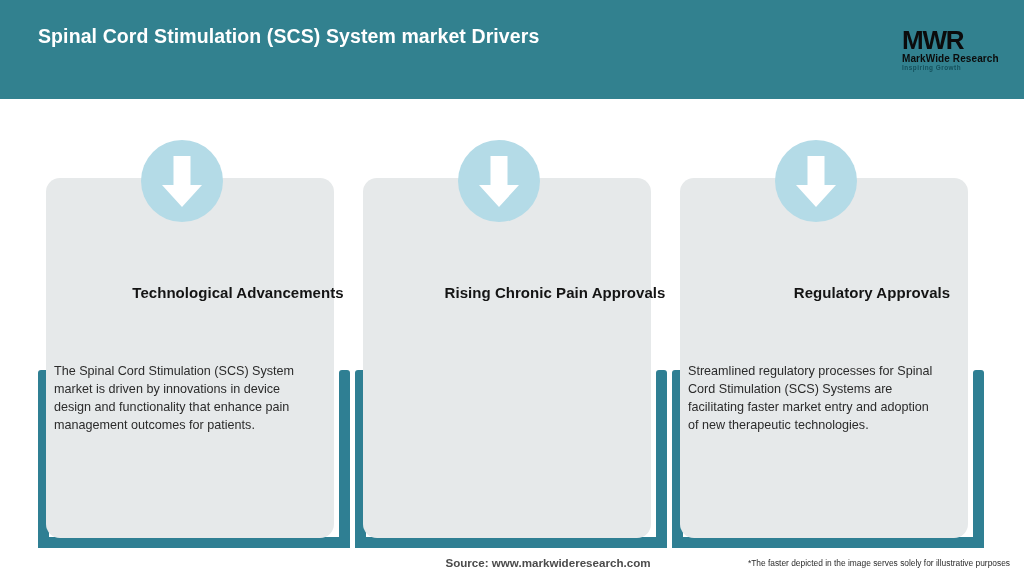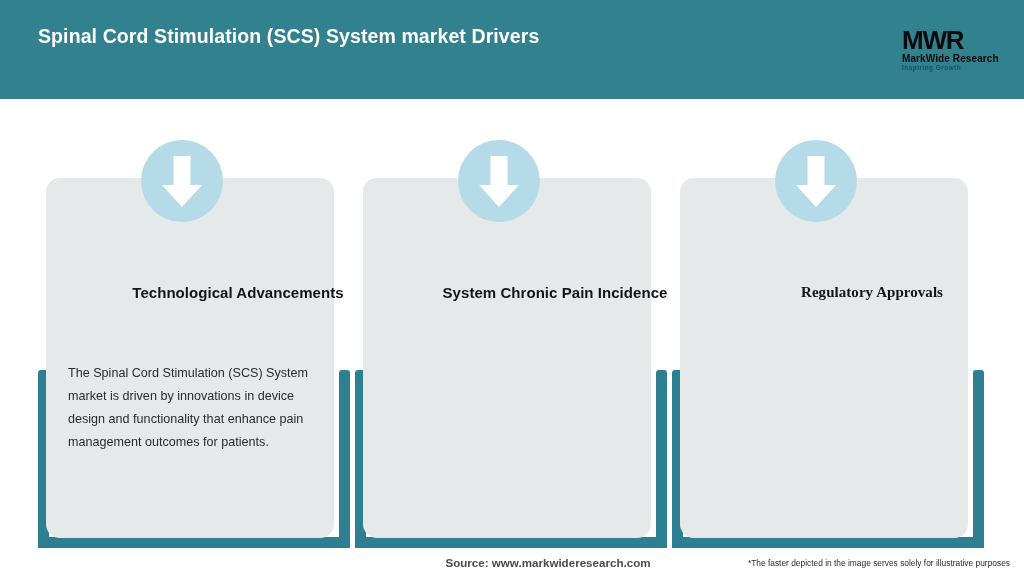--- a/index.html
+++ b/index.html
@@ -58,21 +58,21 @@
     position: absolute; left: 0; top: 0;
     width: 1024px; height: 576px;
   }
   .card-group {
     position: absolute;
     top: 140px;
     width: 336px; height: 410px;
   }
   .card-group.g0 { left: 38px; }
   .card-group.g1 { left: 355px; }
-  .card-group.g2 { left: 672px; font-family: Liberation Serif, serif; }
+  .card-group.g2 { left: 672px; }
 
   
   .frame {
     position: absolute;
     left: 0; top: 230px;
     width: 312px; height: 178px;
   }
   .frame .bar-left,
   .frame .bar-right {
     position: absolute; top: 0;
@@ -102,24 +102,24 @@
     left: 0; top: 106px;
     width: 288px;
     text-align: center;
     font-size: 15px; font-weight: bold;
     color: #141414;
     letter-spacing: 0.05px;
     margin-left: 48px;
   }
   .card-body {
     position: absolute;
-    left: 22px; top: 184px;
+    left: 8px; top: 184px;
     width: 254px;
     font-size: 12.6px;
-    line-height: 23px;
+    line-height: 18px;
     color: #2b2b2b;
     text-align: left;
   }
 
   
   .icon-circle {
     position: absolute;
     left: 103px; top: 0;
     width: 82px; height: 82px;
     border-radius: 50%;
@@ -180,37 +180,38 @@
       </div>
     </div>
 
     <div class="card-group g1">
       <div class="frame">
         <div class="bar-left"></div>
         <div class="bar-right"></div>
         <div class="bar-bottom"></div>
       </div>
       <div class="card">
-        <div class="card-title">System Chronic Pain Incidence</div>
+        <div class="card-title">Rising Chronic Pain Approvals</div>
       </div>
       <div class="icon-circle">
         <svg width="82" height="82" viewBox="0 0 82 82" aria-hidden="true">
           <path d="M32.5 16 H49.5 V45 H61 L41 67 L21 45 H32.5 Z" fill="#ffffff"></path>
         </svg>
       </div>
     </div>
 
     <div class="card-group g2">
       <div class="frame">
         <div class="bar-left"></div>
         <div class="bar-right"></div>
         <div class="bar-bottom"></div>
       </div>
       <div class="card">
         <div class="card-title">Regulatory Approvals</div>
+        <div class="card-body">Streamlined regulatory processes for Spinal Cord Stimulation (SCS) Systems are facilitating faster market entry and adoption of new therapeutic technologies.</div>
       </div>
       <div class="icon-circle">
         <svg width="82" height="82" viewBox="0 0 82 82" aria-hidden="true">
           <path d="M32.5 16 H49.5 V45 H61 L41 67 L21 45 H32.5 Z" fill="#ffffff"></path>
         </svg>
       </div>
     </div>
 
   </div>
 

